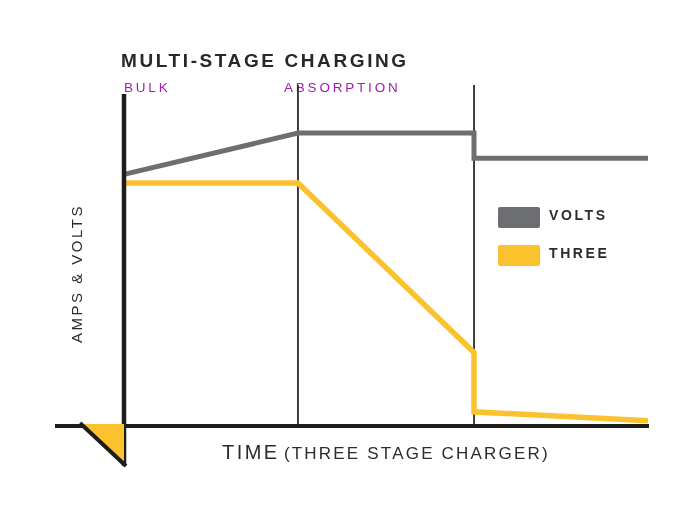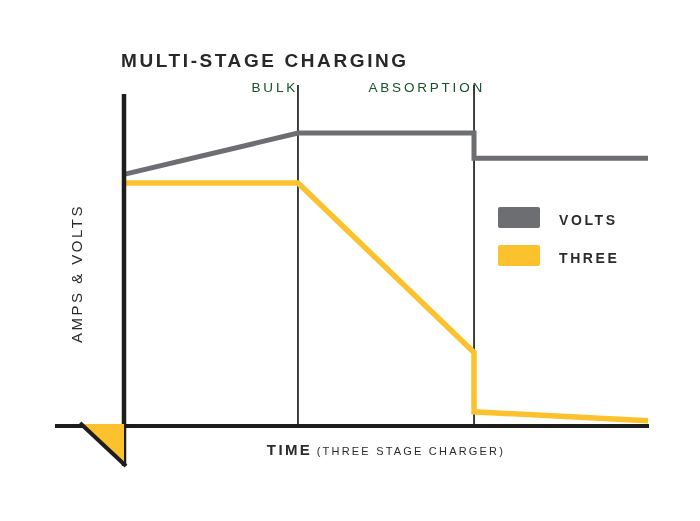--- a/index.html
+++ b/index.html
@@ -14,42 +14,42 @@
   .canvas{position:relative;width:700px;height:521px;background:#ffffff;}
   svg.plot{position:absolute;left:0;top:0;width:700px;height:521px;}
 
   .chart-title{
     position:absolute;left:121px;top:50px;
     font-size:19px;font-weight:800;letter-spacing:2.6px;color:#28282a;
     white-space:nowrap;
   }
   .stage-label{
     position:absolute;top:80px;height:16px;
-    font-size:13.5px;font-weight:500;letter-spacing:2.8px;color:#14532d;
-    text-align:right;white-space:nowrap;
+    font-size:13.5px;font-weight:500;letter-spacing:2.8px;color:#a21caf;
+    text-align:left;white-space:nowrap;
   }
   .stage-bulk{left:124px;width:174px;}
-  .stage-absorption{left:313px;width:172px;}
+  .stage-absorption{left:284px;width:172px;}
   .stage-maintenance{left:474px;width:175px;}
 
   .y-axis-label{
     position:absolute;left:68px;top:183px;height:160px;
     writing-mode:vertical-rl;text-orientation:mixed;transform:rotate(180deg);
     font-size:15px;font-weight:500;letter-spacing:2.5px;color:var(--text);
     white-space:nowrap;
   }
   .x-axis-label{
     position:absolute;left:124px;top:441px;width:524px;
     text-align:center;white-space:nowrap;color:var(--text);
   }
-  .x-axis-label .main{font-size:15px;font-weight:700;letter-spacing:2.4px;}
-  .x-axis-label .sub{font-size:11px;font-weight:500;letter-spacing:2.2px;text-align:right;}
+  .x-axis-label .main{font-size:20px;font-weight:400;letter-spacing:2.4px;}
+  .x-axis-label .sub{font-size:17px;font-weight:500;letter-spacing:2.2px;text-align:right;}
 
   .legend{position:absolute;left:498px;top:207px;}
-  .legend-row{display:flex;align-items:flex-end;gap:19px;margin-bottom:17px;}
+  .legend-row{display:flex;align-items:flex-start;gap:9px;margin-bottom:17px;}
   .legend-swatch{width:42px;height:21px;border-radius:2px;background:#ccc;}
   .legend-label{font-size:14px;font-weight:700;letter-spacing:2.6px;color:var(--text);}
 </style>
 </head>
 <body>
 
 <div class="canvas">
 
   <div class="chart-title">MULTI-STAGE CHARGING</div>
 

